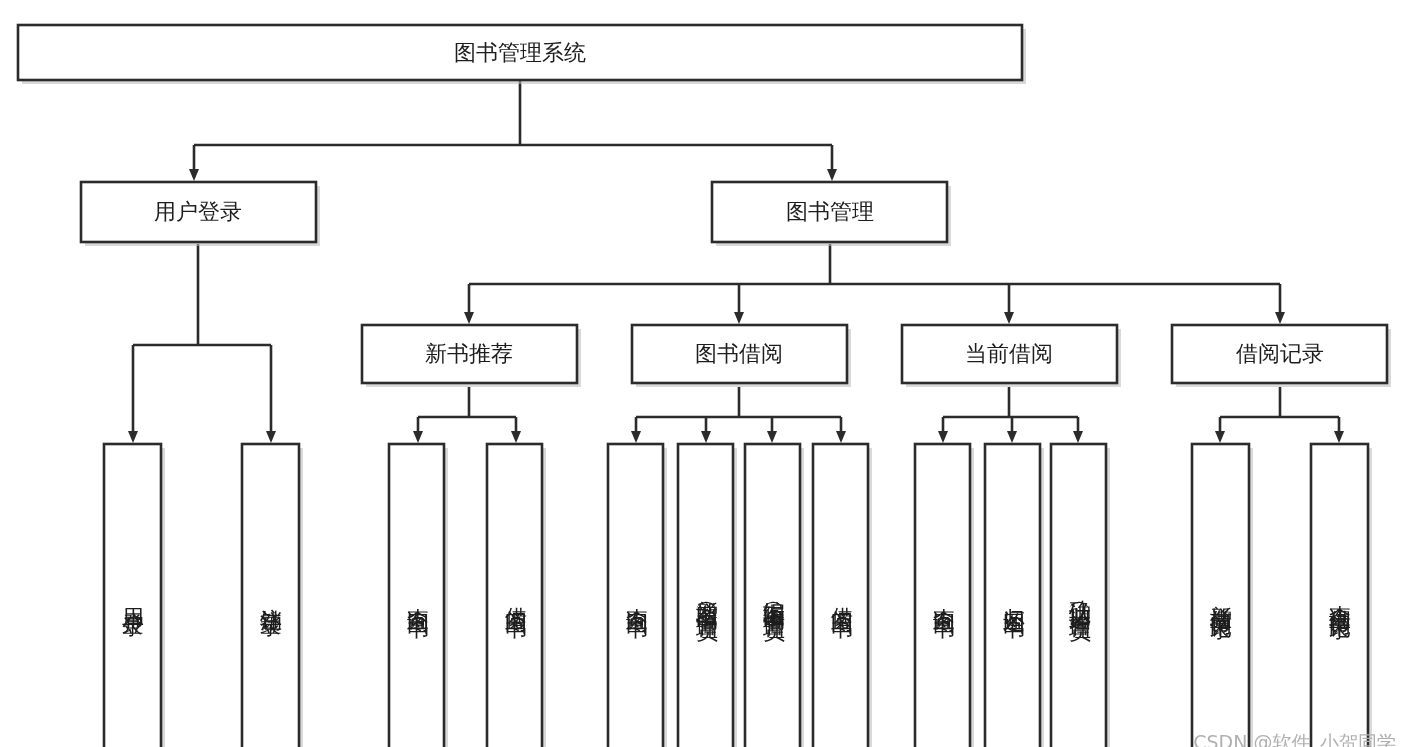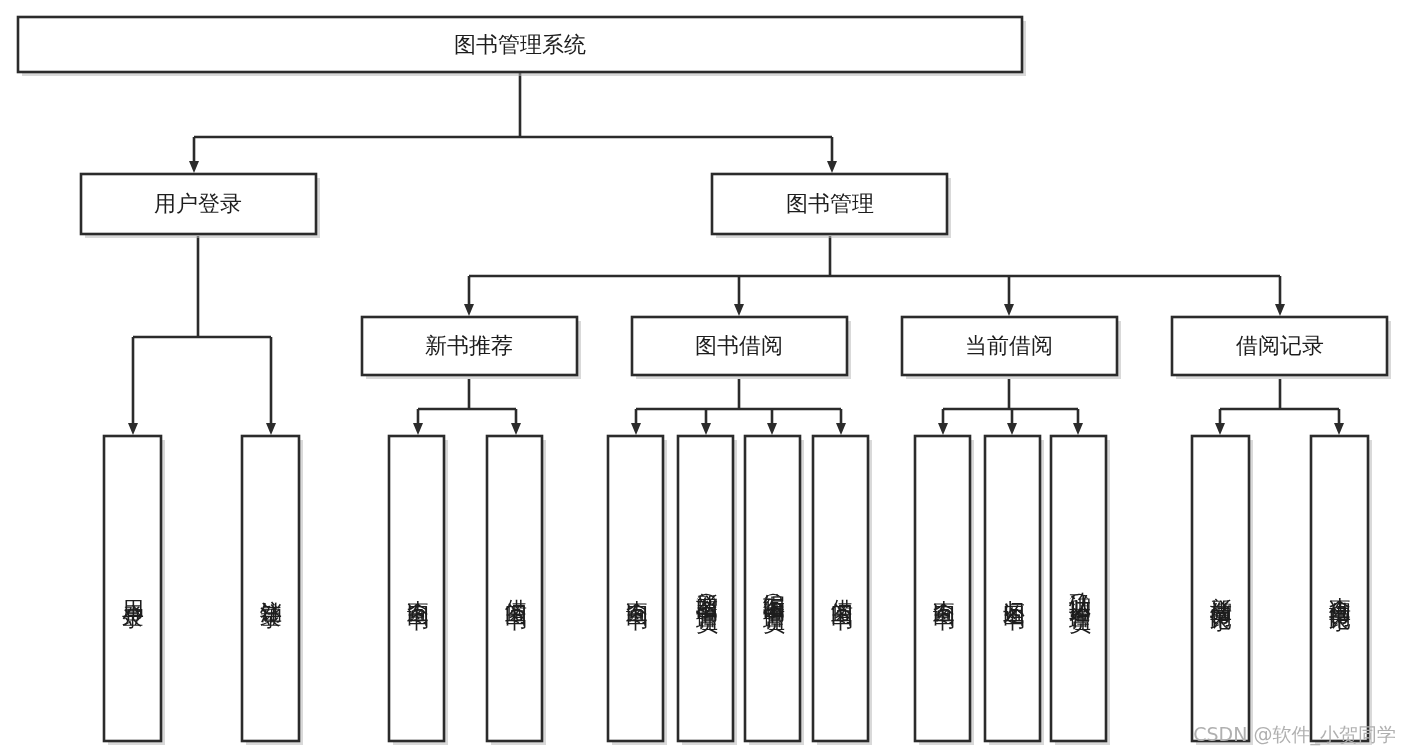--- a/index.html
+++ b/index.html
@@ -10,21 +10,21 @@
   body {
     width: 1405px;
     height: 747px;
     font-family: "DejaVu Sans", "Liberation Sans", sans-serif;
     overflow: hidden;
     position: relative;
   }
   #diagram-root {
     position: absolute;
     left: 0;
-    top: 4px;
+    top: 12px;
     width: 1405px;
     height: 543px;
   }
   svg.diagram {
     display: block;
     width: 1405px;
     height: 747px;
   }
   .node-rect {
     fill: #ffffff;

